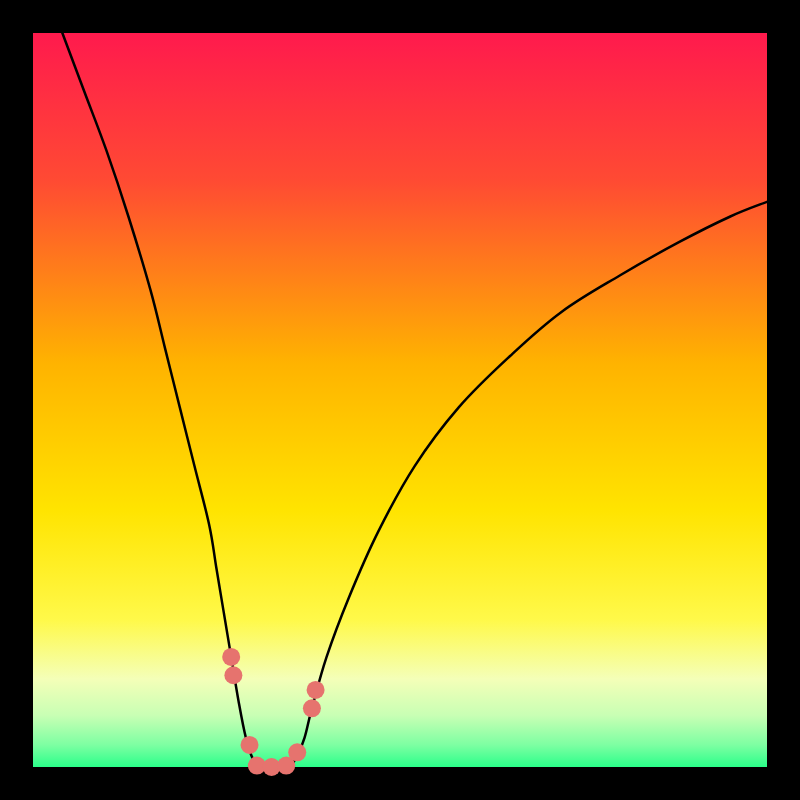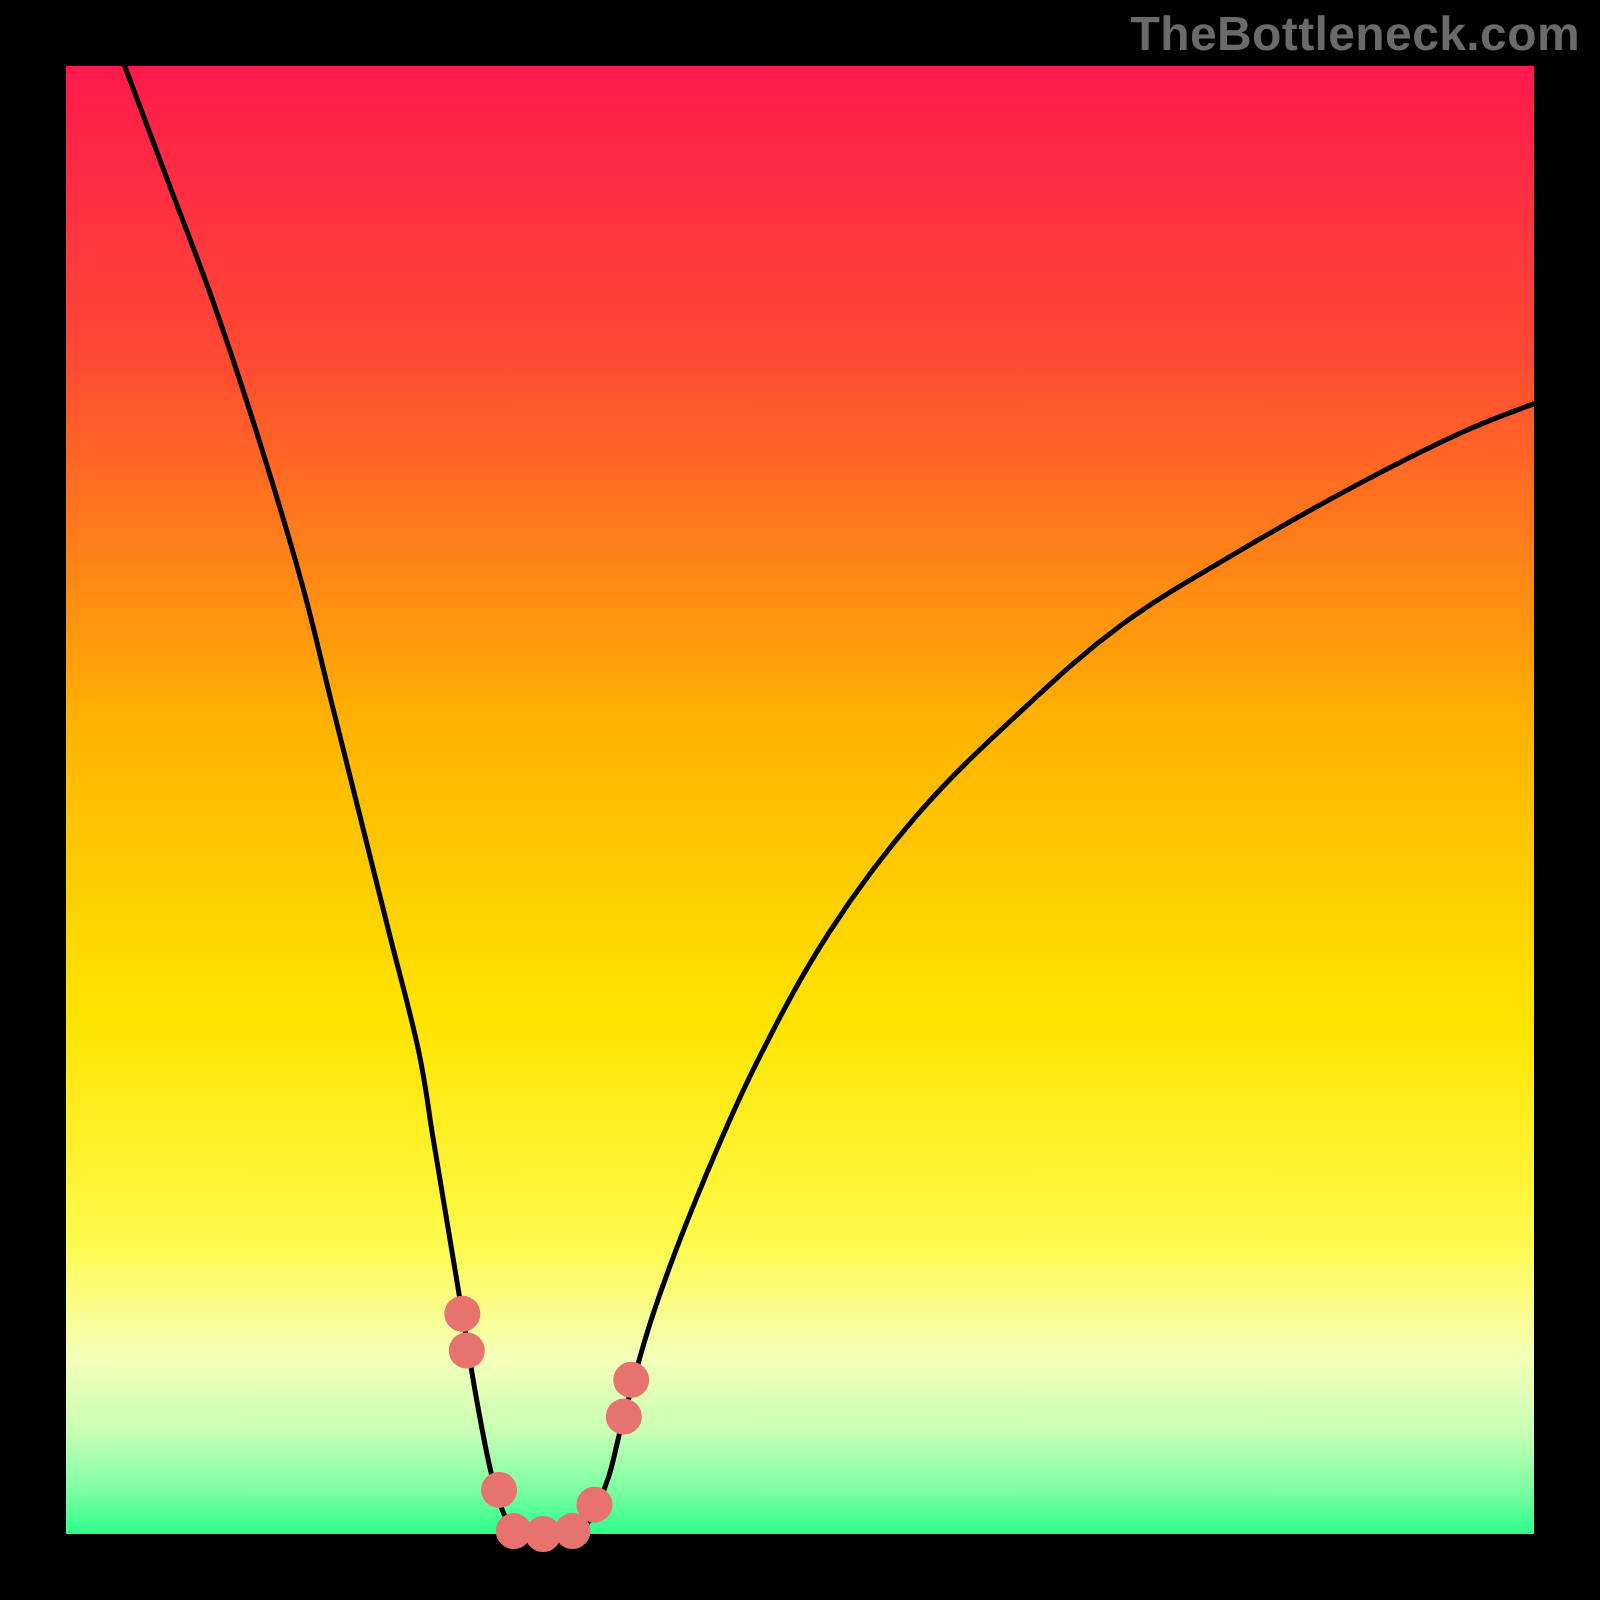--- a/index.html
+++ b/index.html
@@ -65,14 +65,13 @@
         <circle cx="233.382" cy="675.25" r="9" fill="#e6736e"></circle>
         <circle cx="249.53" cy="744.98" r="9" fill="#e6736e"></circle>
         <circle cx="256.87" cy="765.532" r="9" fill="#e6736e"></circle>
         <circle cx="271.55" cy="767" r="9" fill="#e6736e"></circle>
         <circle cx="286.23" cy="765.532" r="9" fill="#e6736e"></circle>
         <circle cx="297.24" cy="752.32" r="9" fill="#e6736e"></circle>
         <circle cx="311.92" cy="708.28" r="9" fill="#e6736e"></circle>
         <circle cx="315.59000000000003" cy="689.9300000000001" r="9" fill="#e6736e"></circle>
       </g>
   </svg>
-  <div class="watermark">TheBottleneck.com</div>
 </div>
 
 </body></html>

